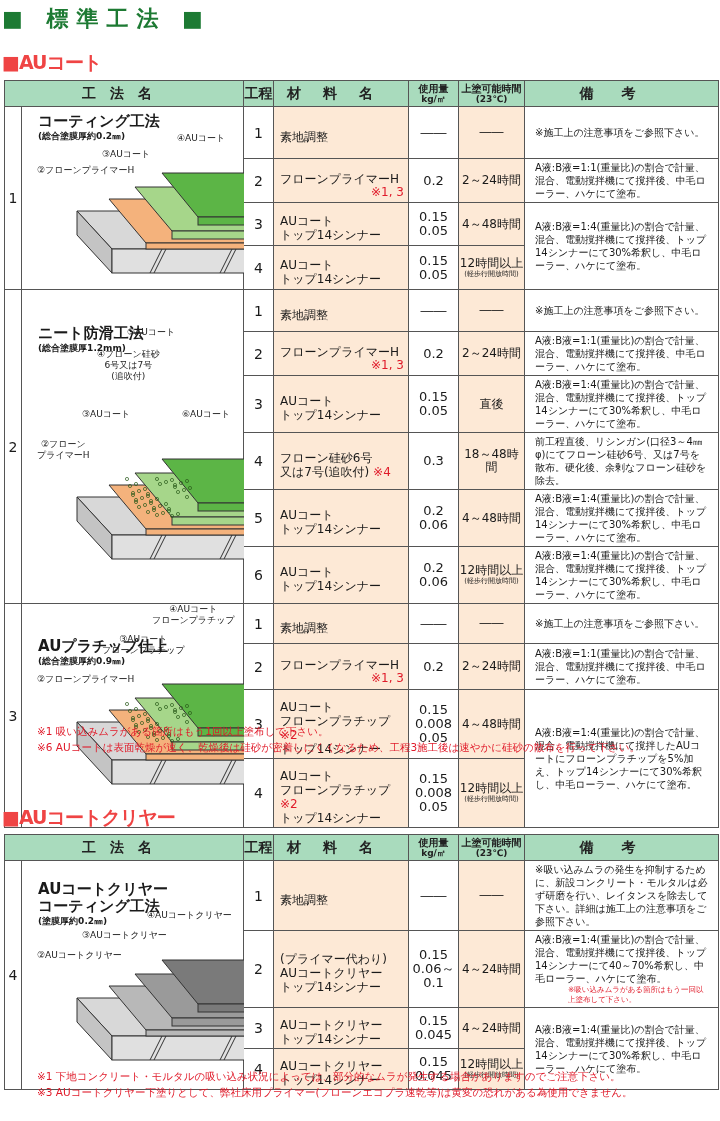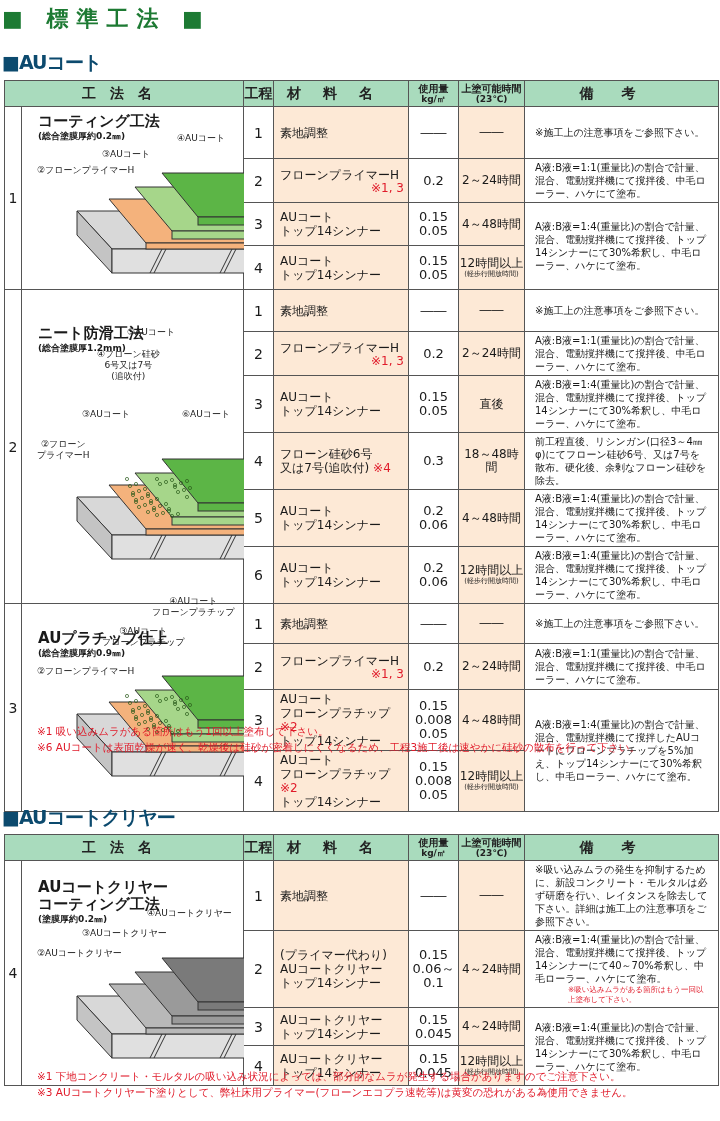--- a/index.html
+++ b/index.html
@@ -1,31 +1,31 @@
 <!DOCTYPE html>
 <html><head>
 <meta charset="utf-8">
 <style>
   * { box-sizing: border-box; margin: 0; padding: 0; }
   body { width: 720px; height: 1121px; background: #fff; font-family: "DejaVu Sans", "Liberation Sans", sans-serif; color: #1a1a1a; position: relative; overflow: hidden; }
   .page-title { position: absolute; left: 2px; top: 4px; font-size: 22px; font-weight: bold; color: #1d7a33; letter-spacing: 8px; }
-  .sec-title { position: absolute; left: 2px; font-size: 19px; font-weight: bold; color: #0c4a6e; letter-spacing: -1px; }
+  .sec-title { position: absolute; left: 2px; font-size: 19px; font-weight: bold; color: #ef4444; letter-spacing: -1px; }
   table.spec { position: absolute; left: 4px; width: 714px; border-collapse: collapse; table-layout: fixed; }
   table.spec td, table.spec th { border: 1px solid #555; vertical-align: middle; }
   table.spec th { background: #a9dbbd; font-weight: bold; font-size: 14px; height: 26px; color: #222; }
   th.h-method { letter-spacing: 14px; }
   th.h-mat { letter-spacing: 22px; }
   th.h-note { letter-spacing: 28px; }
   th.h-step { font-size: 12px; }
   th .small { font-size: 9px; font-weight: bold; display: block; line-height: 10px; letter-spacing: 0; }
   th .hsmall { font-size: 10px; display: block; line-height: 11px; letter-spacing: 0; }
   td.num { text-align: center; font-size: 14px; font-weight: normal; }
   td.illu { position: relative; padding: 0; vertical-align: top; }
   td.step { text-align: center; font-size: 14px; }
-  td.mat { background: #fde9d6; font-size: 12px; line-height: 14px; padding: 2px 4px 2px 6px; position: relative; }
+  td.mat { background: #fde9d6; font-size: 12px; line-height: 14px; padding: 10px 4px 2px 6px; position: relative; }
   td.qty { text-align: center; font-size: 13px; line-height: 14px; }
   td.time { background: #fde9d6; text-align: center; font-size: 12px; line-height: 13px; }
   td.time .sub { font-size: 7px; display: block; line-height: 9px; }
   td.note { font-size: 10px; line-height: 13px; padding: 2px 10px; }
   .red { color: #e01b2a; margin-left: 33px; }
   .mark { color: #e01b2a; display: block; text-align: right; font-size: 12px; line-height: 12px; }
   .mark-inline { color: #e01b2a; }
   .illu-title { position: absolute; left: 16px; top: 6px; font-size: 15px; font-weight: bold; line-height: 17px; }
   .illu-sub { font-size: 9px; font-weight: bold; display: block; line-height: 12px; }
   .lbl { position: absolute; font-size: 9px; white-space: nowrap; line-height: 11px; }

